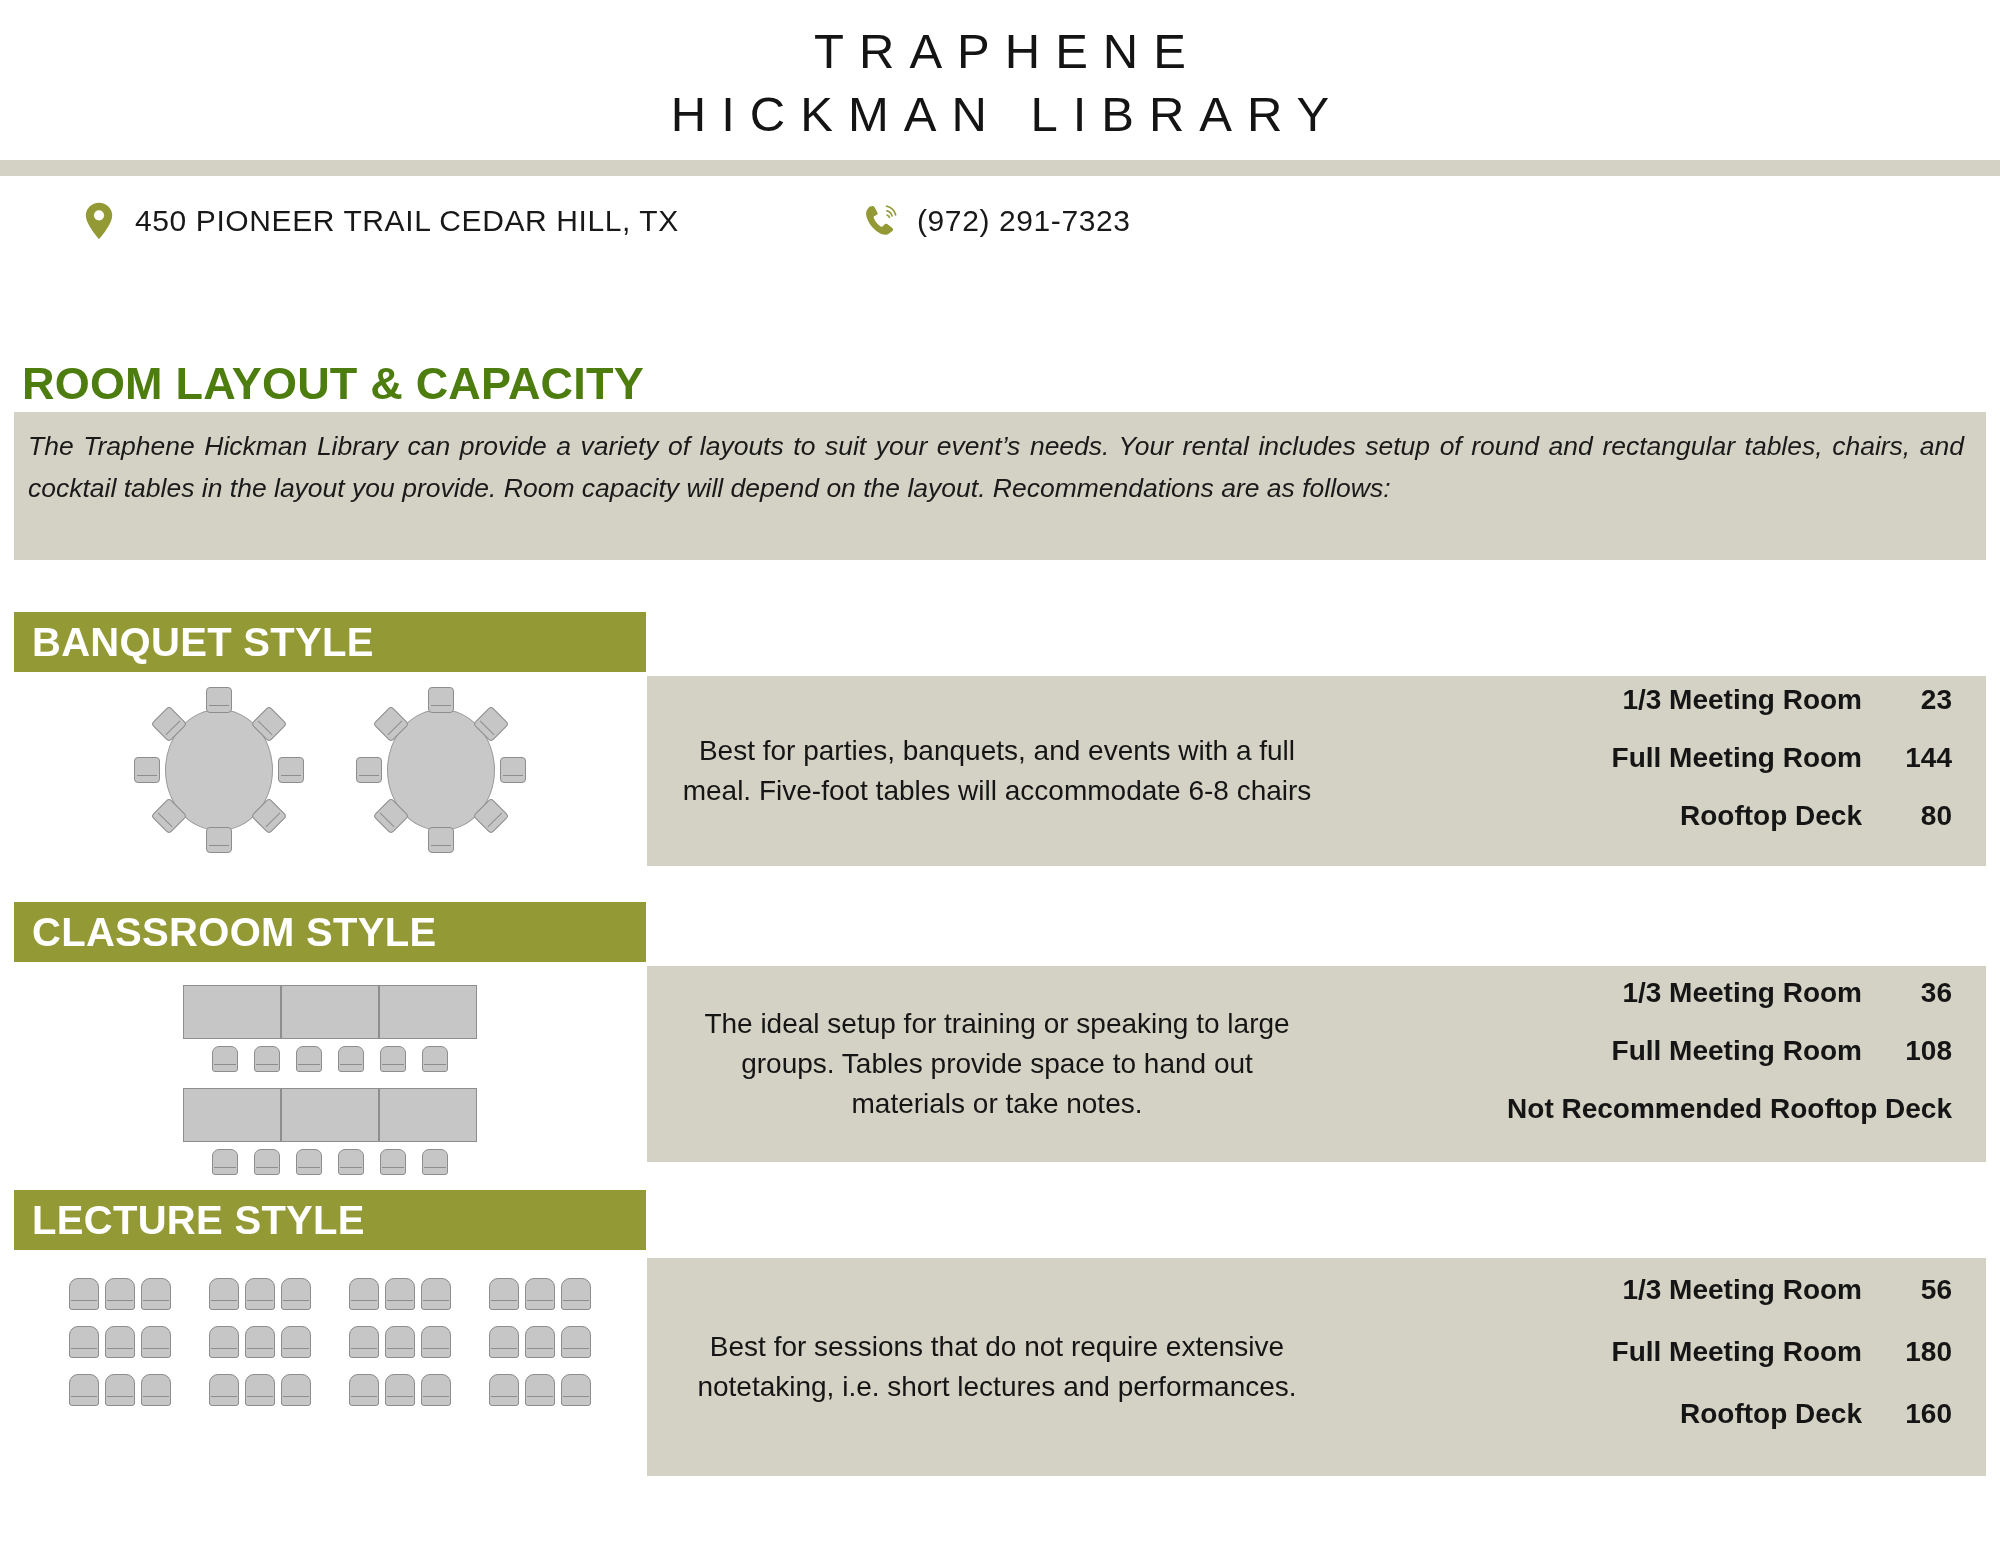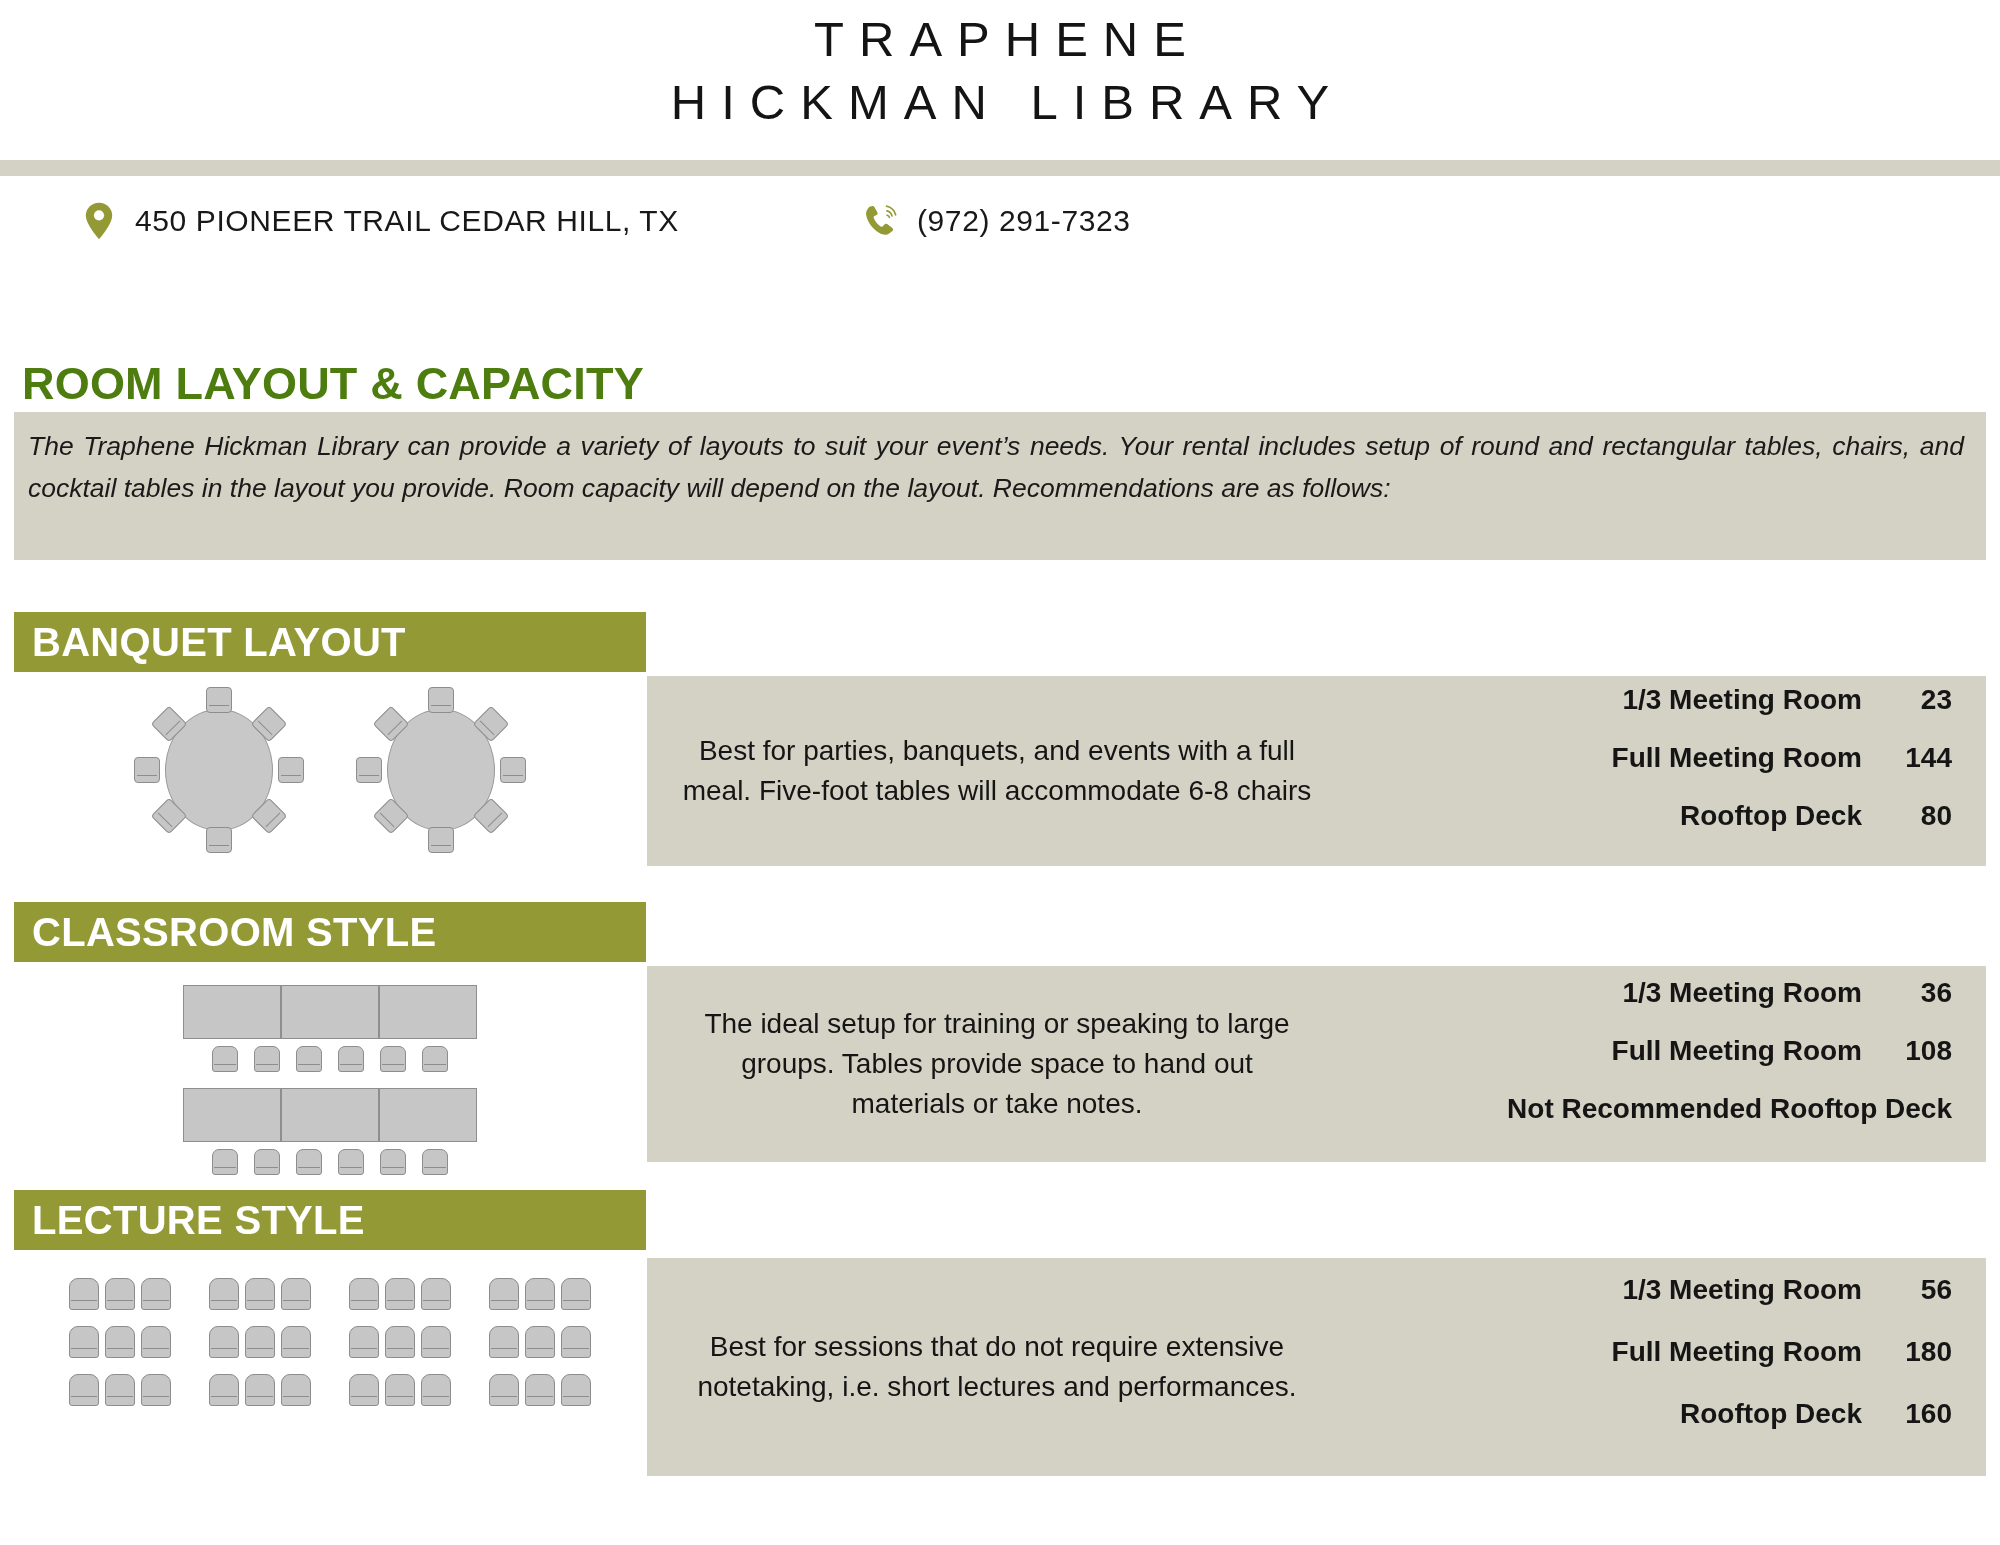--- a/index.html
+++ b/index.html
@@ -22,21 +22,21 @@
   
   .masthead {
     position: absolute;
     top: 0; left: 0;
     width: 2000px;
     height: 160px;
     display: flex;
     flex-direction: column;
     align-items: center;
     justify-content: flex-start;
-    padding-top: 8px;
+    padding-top: 20px;
   }
   .masthead-line {
     font-size: 49px;
     font-weight: 300;
     letter-spacing: 15px;
     color: #141414;
     line-height: 1.28;
     text-indent: 15px;
     white-space: nowrap;
   }
@@ -311,21 +311,21 @@
   </div>
 
   <div class="section-title">ROOM LAYOUT &amp; CAPACITY</div>
 
   <div class="intro-panel">
     <div class="intro-text">The Traphene Hickman Library can provide a variety of layouts to suit your event’s needs. Your rental includes setup of round and rectangular tables, chairs, and cocktail tables in the layout you provide.  Room capacity will depend on the layout. Recommendations are as follows:</div>
   </div>
 
   <div class="style-section">
     <div class="style-label" style="top:612px;">
-      <span class="style-label-text">BANQUET LAYOUT</span>
+      <span class="style-label-text">BANQUET STYLE</span>
     </div>
     <div class="diagram banquet-diagram" style="top:690px; height:160px;">
       <div class="round-set">
         <div class="round-table"></div>
         <div class="rchair top"></div>
         <div class="rchair bottom"></div>
         <div class="rchair left"></div>
         <div class="rchair right"></div>
         <div class="rchair tl"></div>
         <div class="rchair tr"></div>

